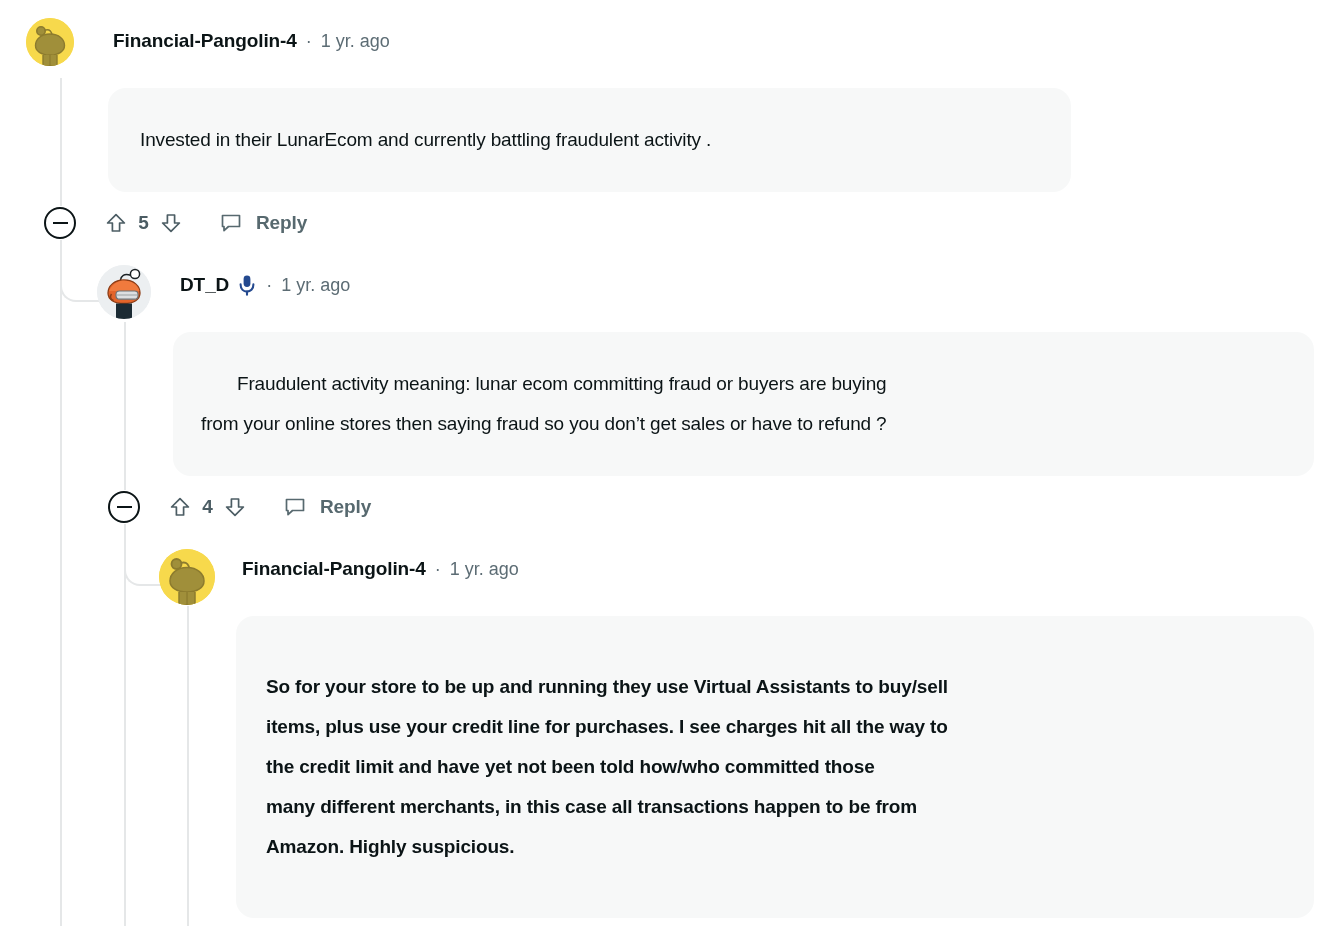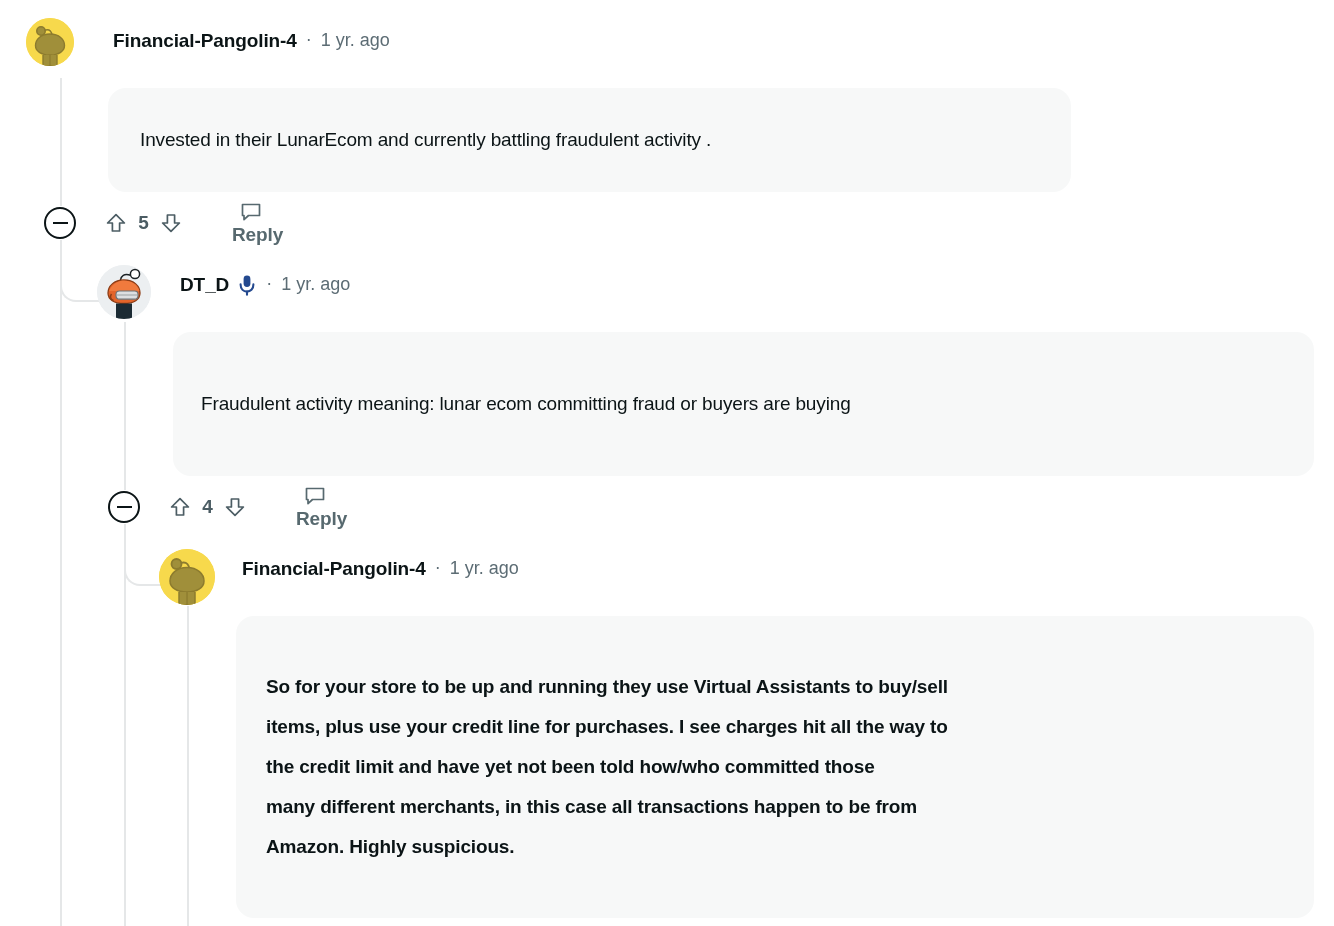--- a/index.html
+++ b/index.html
@@ -38,21 +38,21 @@
     border-radius: 50%;
     overflow: hidden;
     background: #f2c94c;
   }
   .avatar svg { display: block; width: 100%; height: 100%; }
 
   
   .cheader {
     position: absolute;
     display: flex;
-    align-items: flex-start;
+    align-items: center;
     white-space: nowrap;
   }
   .uname {
     font-size: 19px;
     font-weight: bold;
     letter-spacing: -0.1px;
     color: #0b1416;
   }
   .dot {
     color: #5c6c74;
@@ -124,21 +124,20 @@
     text-align: center;
   }
   .arrow-btn, .reply-icon-btn {
     display: flex;
     align-items: center;
     justify-content: center;
   }
   .reply-btn {
     display: flex;
     align-items: center;
-    flex-direction: column;
   }
   .reply-label {
     font-size: 19px;
     font-weight: bold;
     color: #57696f;
     margin-left: 13px;
     letter-spacing: -0.1px;
   }
 </style>
 </head>
@@ -229,20 +228,21 @@
       <path d="M10 17.6 L10 20.8" stroke="#24498f" stroke-width="2.1" stroke-linecap="round"></path>
     </svg>
   </span>
   <span class="dot">·</span>
   <span class="ago">1 yr. ago</span>
 </div>
 
 <div class="bubble" style="left:173px; top:332px; width:1141px; height:144px; padding:0 28px; align-items:center;text-align:right;">
   <div>
     <p>Fraudulent activity meaning: lunar ecom committing fraud or buyers are buying</p>
+    <p>from your online stores then saying fraud so you don’t get sales or have to refund ?</p>
   </div>
 </div>
 
 <div class="actions" style="left:108px; top:490px;">
   <div class="collapse-btn">
     <i></i>
   </div>
   <div class="vote" style="margin-left:28px;">
     <span class="arrow-btn">
       <svg width="24" height="24" viewBox="0 0 24 24">

